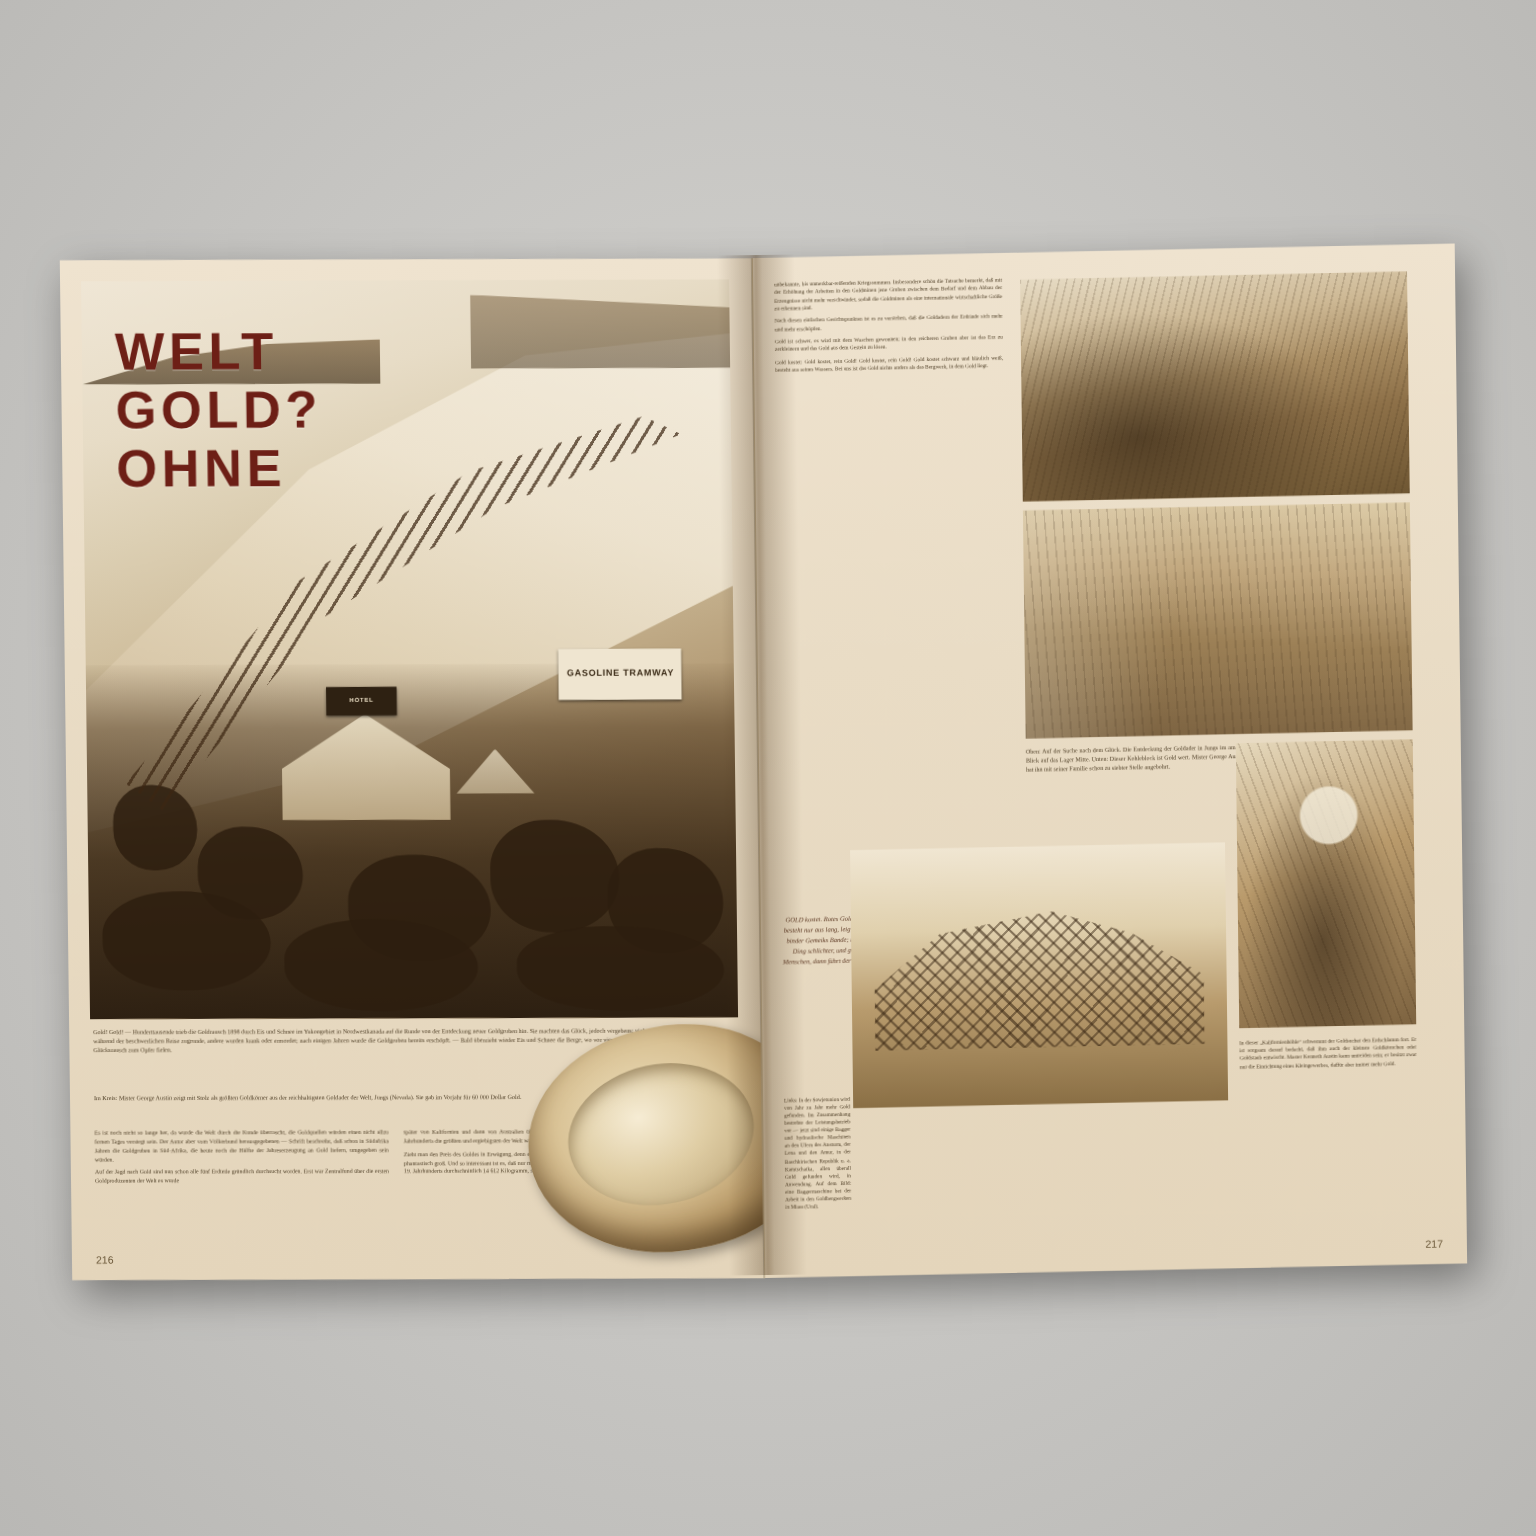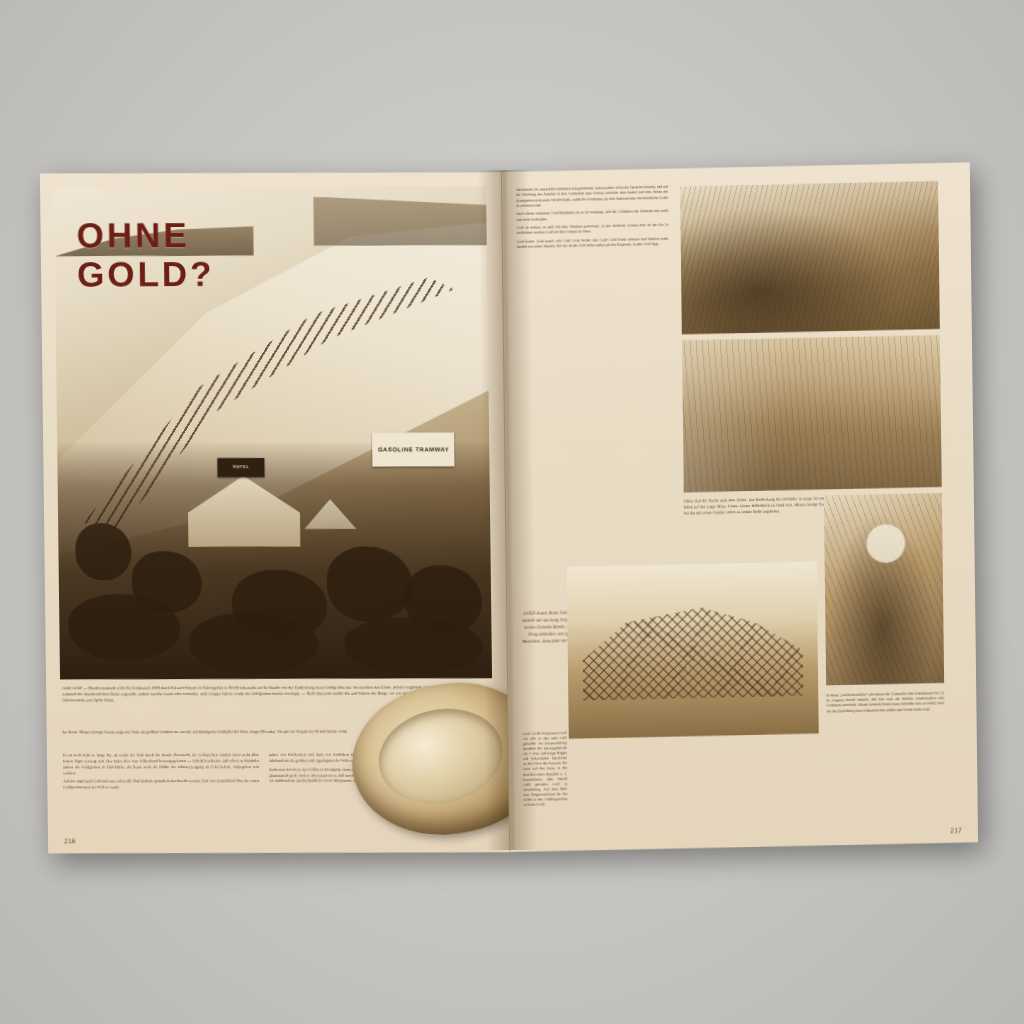--- a/index.html
+++ b/index.html
@@ -347,22 +347,23 @@
           <div class="blob" style="left:2%;top:64%;width:26%;height:28%;"></div>
           <div class="blob" style="left:30%;top:72%;width:30%;height:26%;"></div>
           <div class="blob" style="left:66%;top:74%;width:32%;height:24%;"></div>
         </div>
 
         <div class="sign" style="left:73%;top:50%;width:19%;height:7%;font-size:6px;">GASOLINE TRAMWAY</div>
         <div class="sign" style="left:37%;top:55%;width:11%;height:4%;font-size:4px;background:#2e2112;color:#e8dcc2;">HOTEL</div>
       </div>
 
       <div id="headline">
+        <div>WELT</div>
+        <div>GOLD?</div>
         <div>OHNE</div>
-        <div>GOLD?</div>
       </div>
 
       <div class="caption" style="left:16px;top:512px;width:392px;">Gold! Gold! — Hunderttausende trieb die Goldrausch 1898 durch Eis und Schnee im Yukongebiet in Nordwestkanada auf die Runde von der Entdeckung neuer Goldgruben hin. Sie machten das Glück, jedoch vergebens: viele gingen schon während der beschwerlichen Reise zugrunde, andere wurden krank oder ermordet; nach einigen Jahren wurde die Goldgruben bereits erschöpft. — Bald überzieht wieder Eis und Schnee die Berge, wo vor vier Jahrzehnten Tausende dem Glücksrausch zum Opfer fielen.</div>
 
       <div class="caption" style="left:16px;top:556px;width:420px;">Im Kreis: Mister George Austin zeigt mit Stolz als größten Goldkörner aus der reichhaltigsten Goldader der Welt, Jungs (Nevada). Sie gab im Vorjahr für 60 000 Dollar Gold.</div>
 
       <div class="col" style="left:16px;top:580px;width:196px;height:78px;">
         <p>Es ist noch nicht so lange her, da wurde die Welt durch die Kunde überrascht, die Goldquellen würden einen nicht allzu fernen Tages versiegt sein. Der Autor aber vom Völkerbund herausgegebenen — Schrift beschreibt, daß schon in Südafrika Jahren die Goldgruben in Süd-Afrika, die heute noch die Hälfte der Jahreserzeugung an Gold liefern, umgegeben sein würden.</p>
         <p>Auf der Jagd nach Gold sind nun schon alle fünf Erdteile gründlich durchsucht worden. Erst war Zentralfund über die ersten Goldproduzenten der Welt es wurde</p>
       </div>

